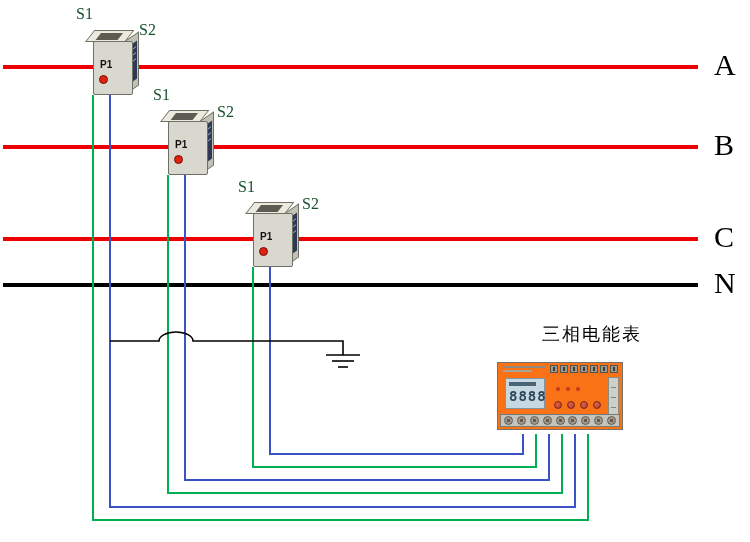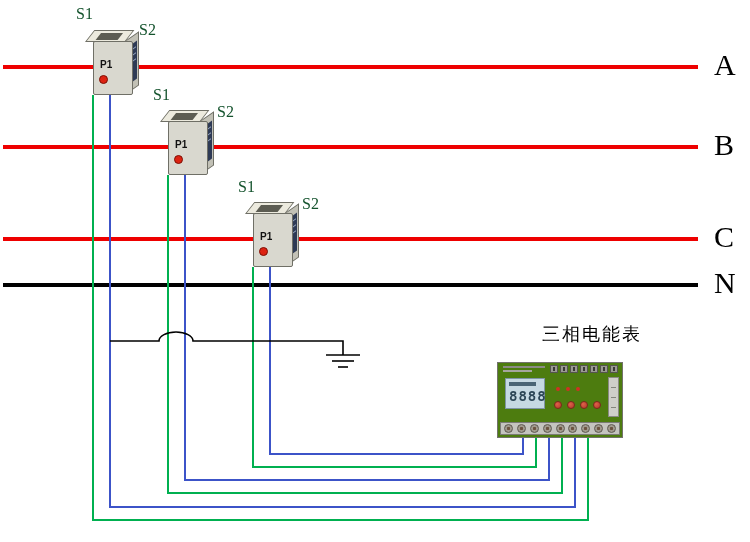--- a/index.html
+++ b/index.html
@@ -30,22 +30,22 @@
              transform:skewY(-35deg); transform-origin:0 0; }
   .ct-sticker { position:absolute; left:2px; top:7px; width:9px; height:38px; background:#2e3a55; }
   .ct-sticker i { display:block; height:1px; background:#9fb0c8; margin:5px 1px 0 1px; }
   .ct-front { position:absolute; left:8px; top:12px; width:40px; height:54px;
               background:#d9d8cf; border:1px solid #6f6f66; border-radius:2px; }
   .ct-p1 { position:absolute; left:6px; top:17px; font:bold 10px "Liberation Sans", sans-serif; color:#111; }
   .ct-dot { position:absolute; left:5px; top:33px; width:9px; height:9px; border-radius:50%;
             background: var(--p1-marker, #d22); border:1px solid #7d1005; }
 
   
-  .meter { position:absolute; left:497px; top:362px; width:126px; height:76px;
-           background:#4d7c0f; border:1px solid #72726c; }
+  .meter { position:absolute; left:497px; top:362px; width:126px; height:68px;
+           background:#f97316; border:1px solid #72726c; }
   .meter-title { position:absolute; left:507px; top:322px; font-size:18px; color:#000;
                  font-family:"Liberation Serif", serif; letter-spacing:2px;margin-left:35px; }
   .m-top-row { position:absolute; left:52px; top:2px; display:flex; gap:2px; }
   .m-screw { width:8px; height:8px; background:#9a9a93; border:1px solid #55544e; position:relative; }
   .m-screw::after { content:""; position:absolute; left:2px; top:1px; width:2px; height:4px; background:#3a3a35; }
   .m-brand { position:absolute; left:5px; top:3px; width:42px; }
   .m-brand i { display:block; height:2px; background:#8b8b85; margin-bottom:2px; }
   .m-brand i:last-child { width:70%; background:#a5a59e; }
   .m-lcd { position:absolute; left:7px; top:15px; width:40px; height:31px;
            background:#c6d9e2; border:1px solid #7f95a4; }

